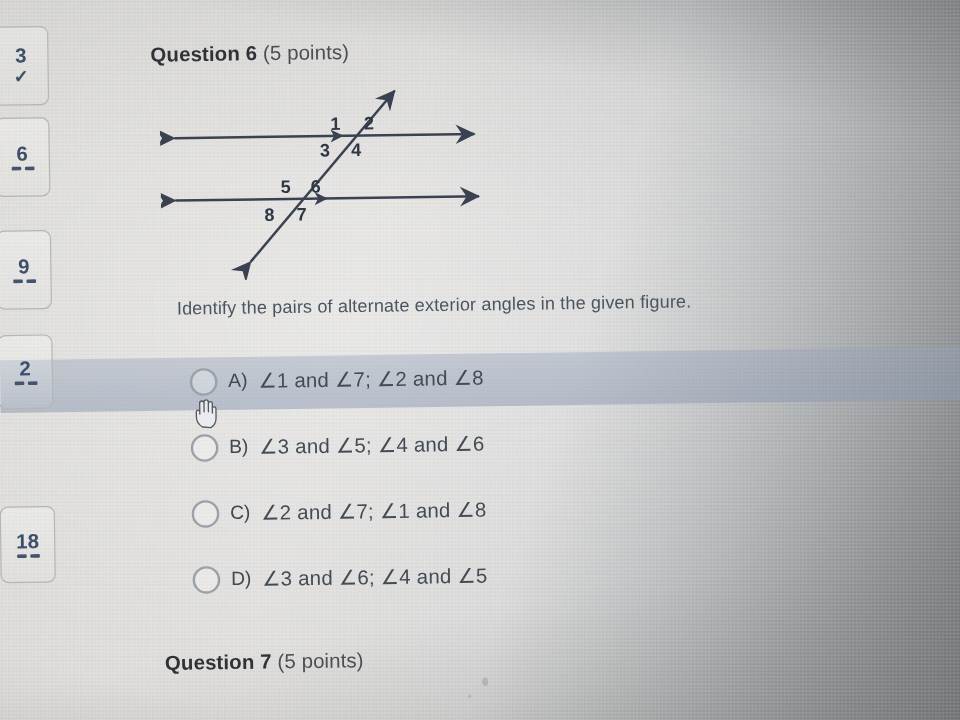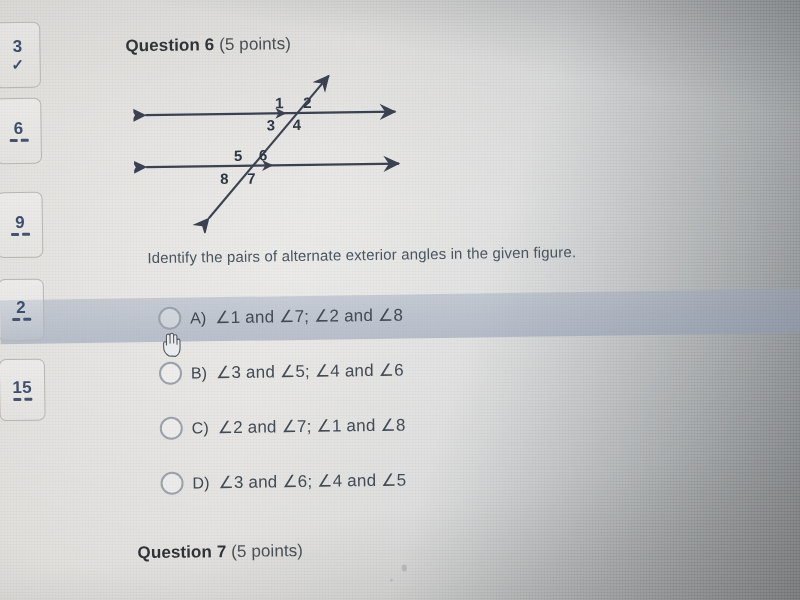--- a/index.html
+++ b/index.html
@@ -113,28 +113,28 @@
       </div>
 
       <div class="q-card" style="top:275px;height:60px">
         <span class="q-num">2</span>
         <span class="q-dash">
             <i></i>
             <i></i>
           </span>
       </div>
 
-      <div class="q-card" style="top:355px;height:60px">
-        <span class="q-num">15</span>
-        <span class="q-dash">
-            <i></i>
-            <i></i>
-          </span>
-      </div>
-
+
+      <div class="q-card" style="top:418px;height:62px">
+        <span class="q-num">18</span>
+        <span class="q-dash">
+            <i></i>
+            <i></i>
+          </span>
+      </div>
     </div>
 
     <div class="qheading" style="left:129px;top:34px">
       <b>Question 6</b>
       <span>(5 points)</span>
     </div>
 
     <div id="figure">
       <svg width="280" height="170" viewBox="0 0 280 170">
         <defs>

